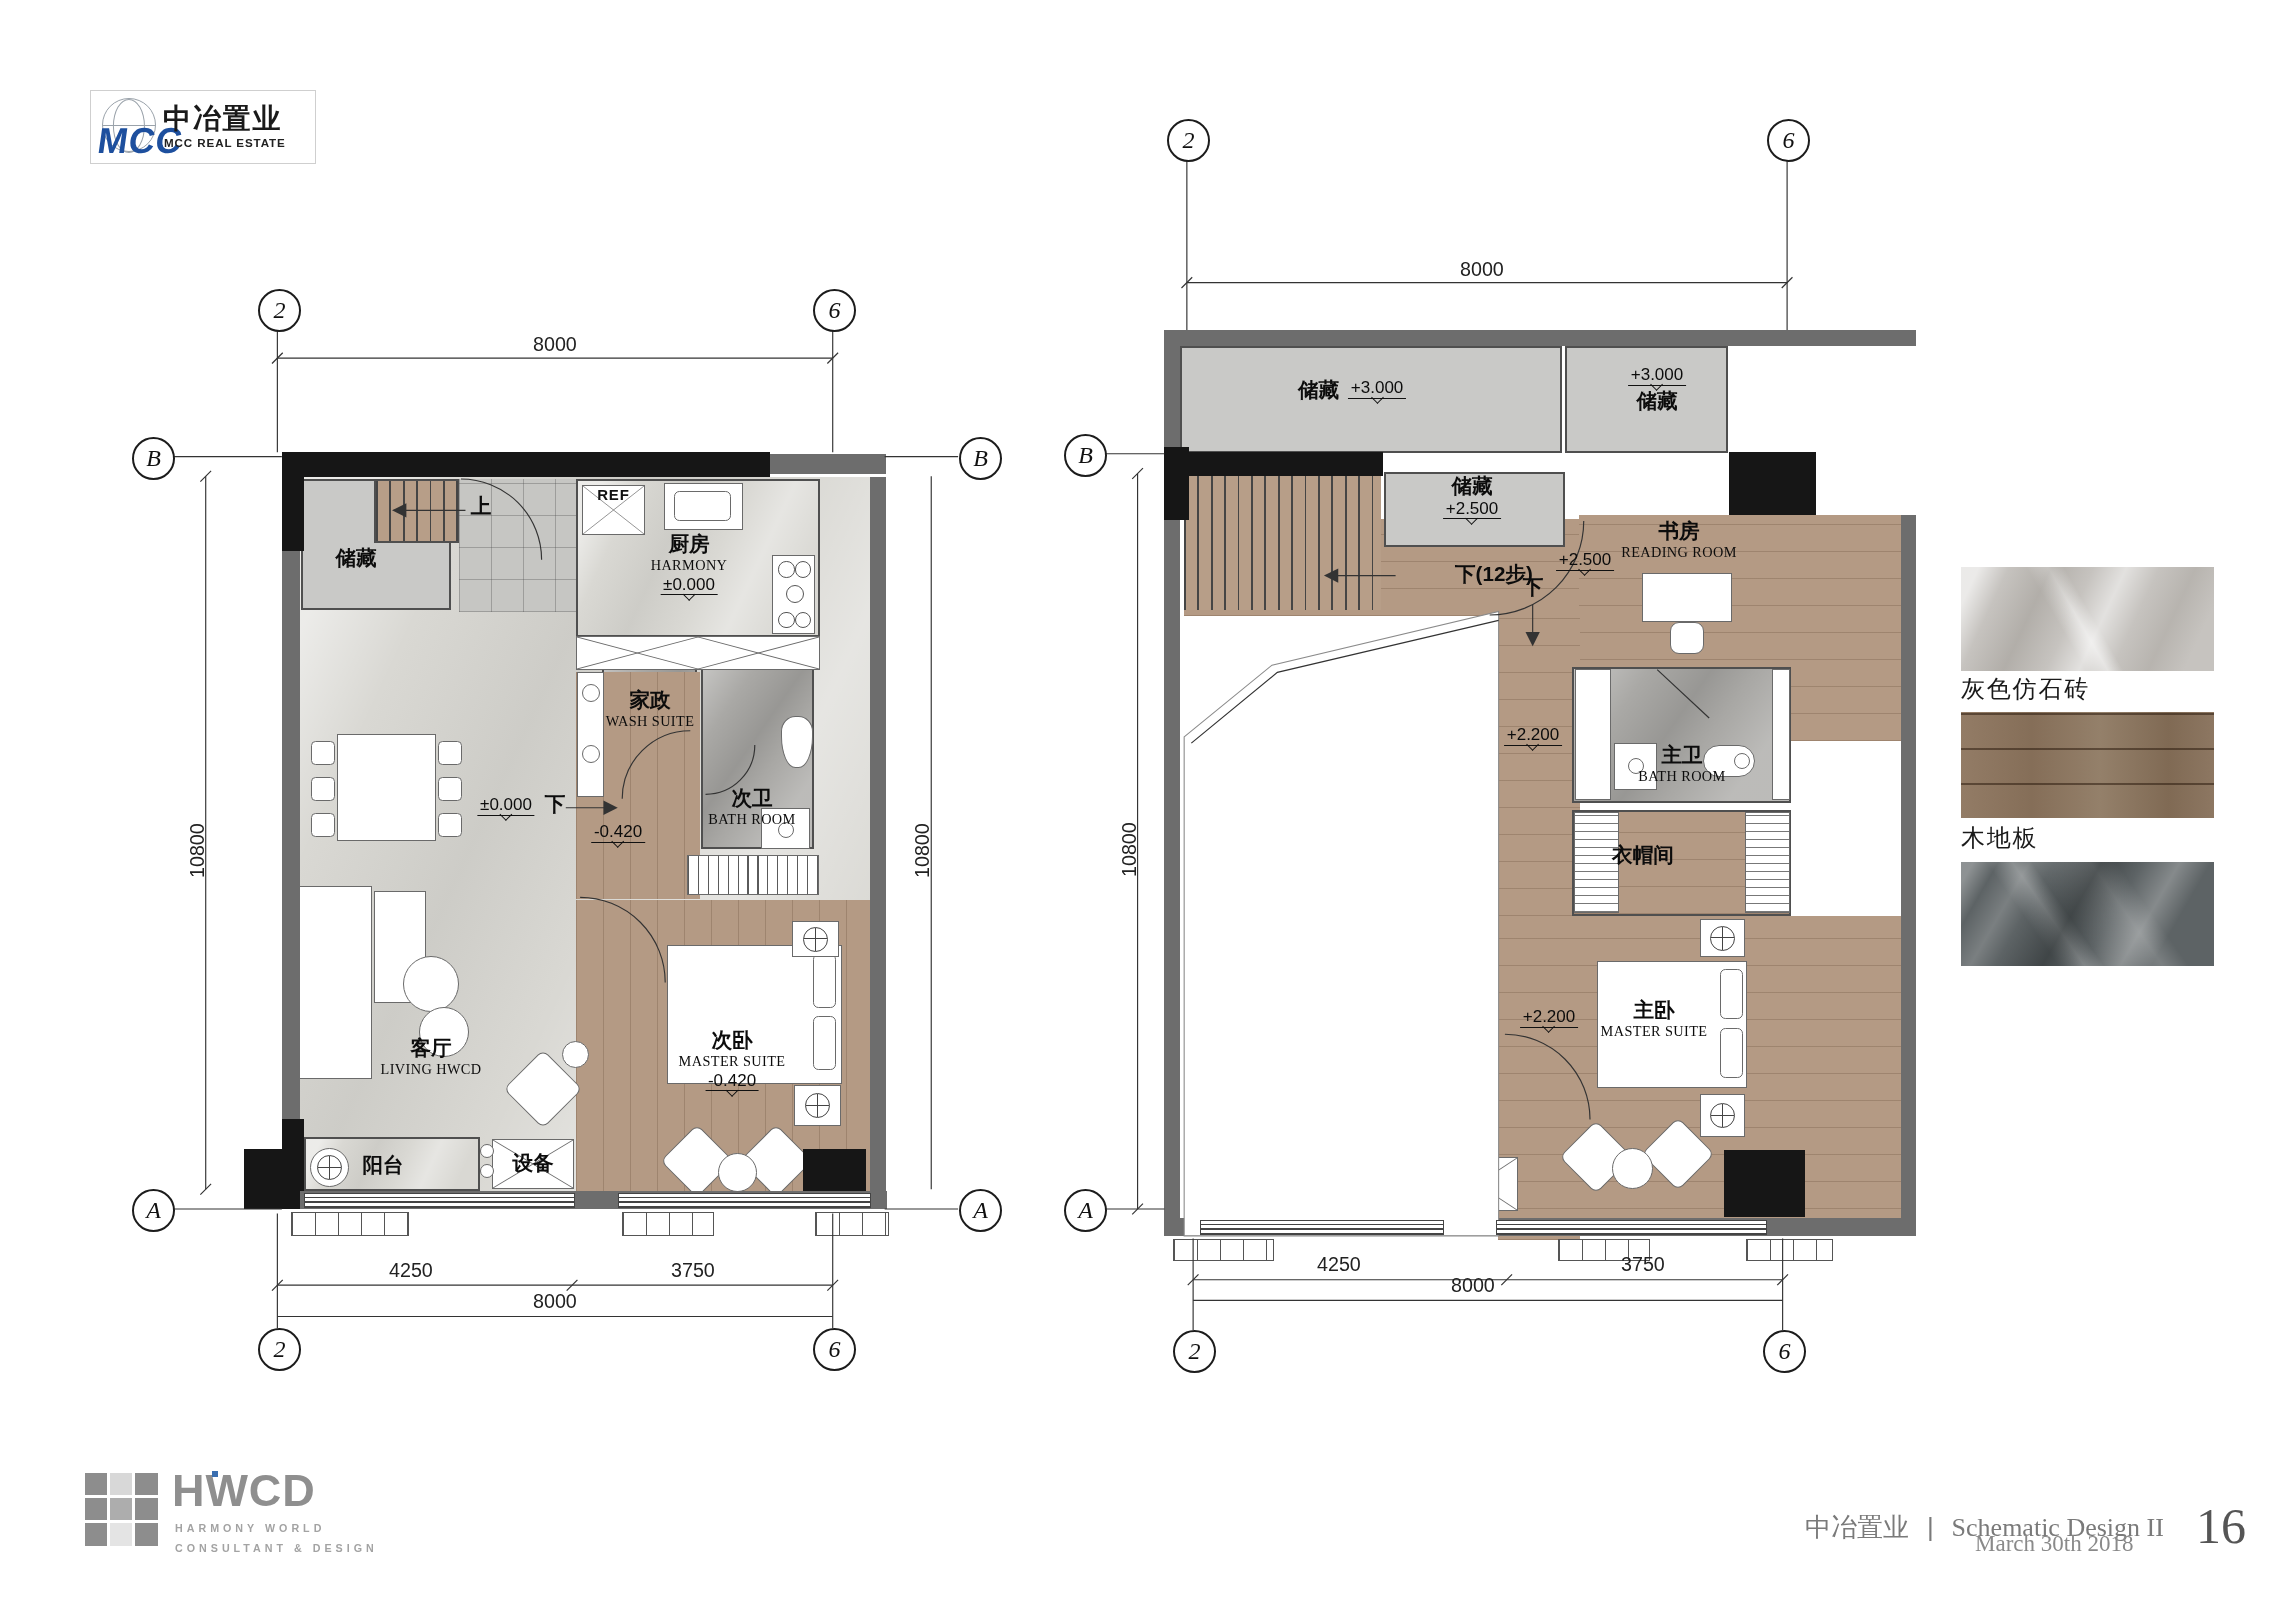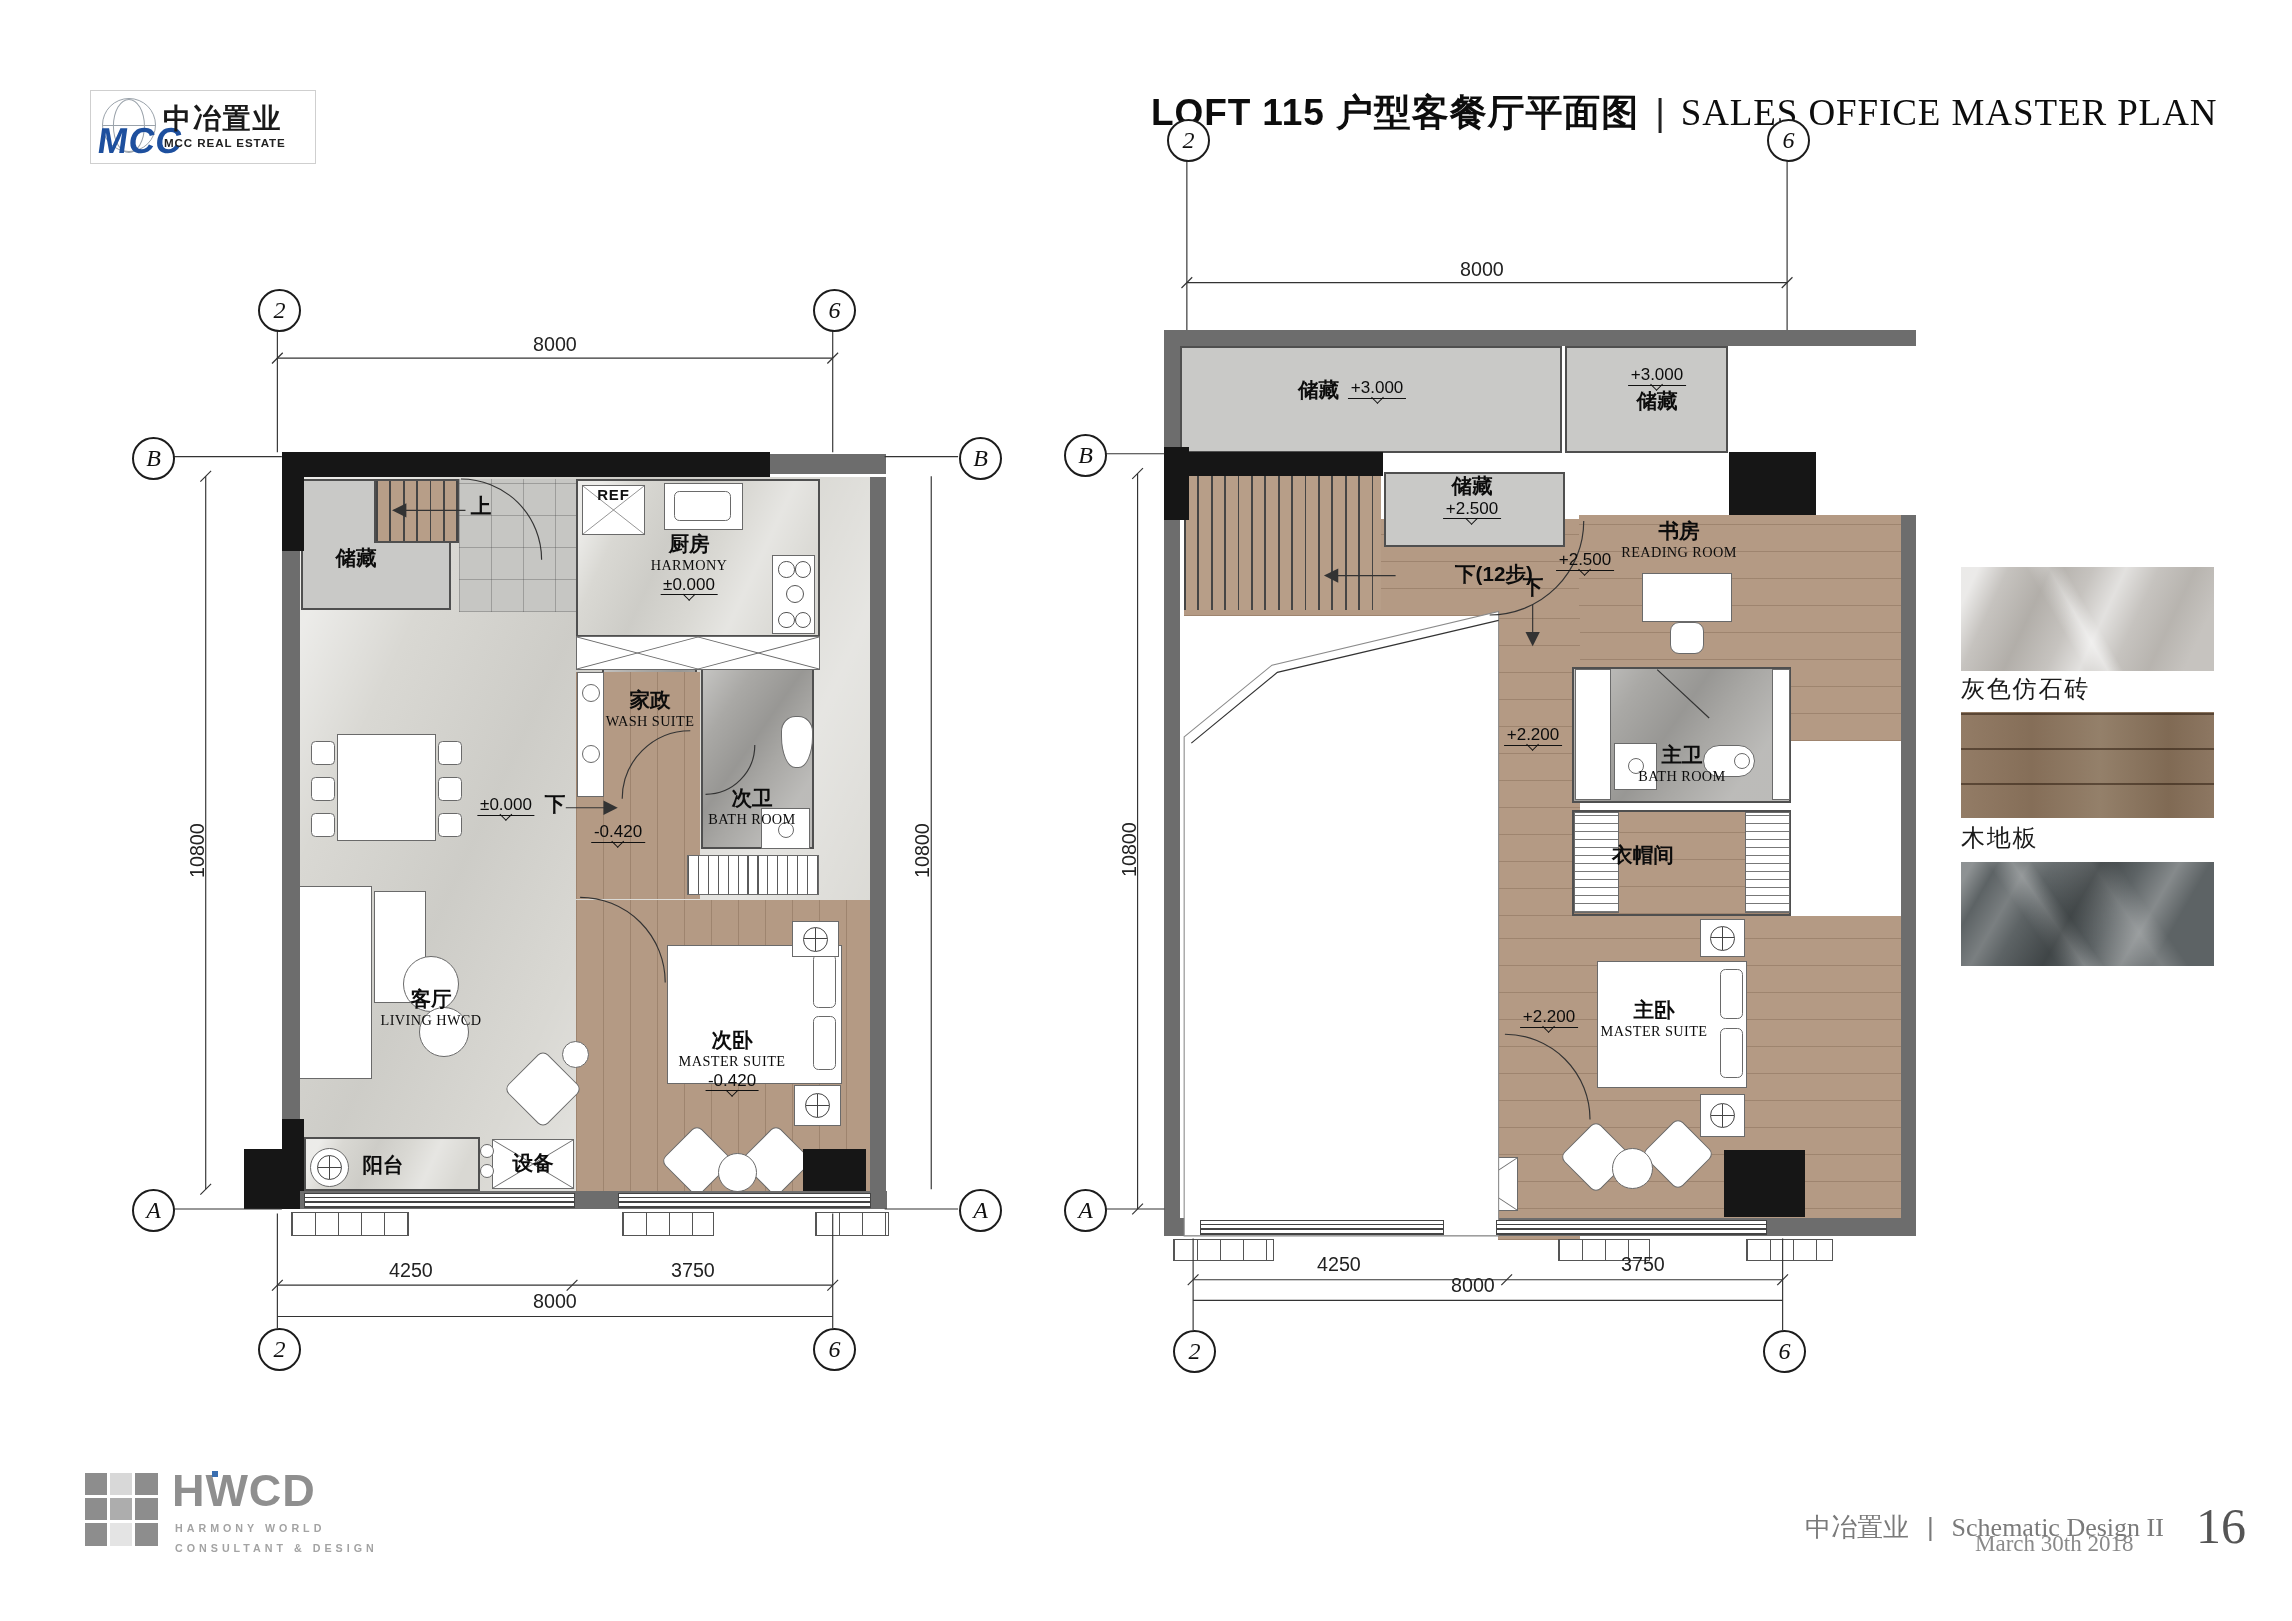--- a/index.html
+++ b/index.html
@@ -90,23 +90,20 @@
   <div id="logo-box">
     <div class="globe">
       <div class="mer"></div>
       <div class="par"></div>
     </div>
     <div class="mcc-word">MCC</div>
     <div class="mcc-cn">中冶置业</div>
     <div class="mcc-en">MCC REAL ESTATE</div>
   </div>
 
-  <div id="page-title">
-    <span class="t-cn">LOFT 115 户型客餐厅平面图</span><span class="t-sep">|</span><span class="t-en">SALES OFFICE MASTER PLAN</span>
-  </div>
 
   <div class="plan" id="plan-left" style="left:134px;top:170px;width:860px;height:1254px">
 
     <svg class="lines" width="860" height="1254" viewBox="0 0 960 1400">
 
       <line x1="160" y1="210" x2="780" y2="210"></line>
         <line x1="154" y1="216" x2="166" y2="204"></line>
         <line x1="774" y1="216" x2="786" y2="204"></line>
       <line x1="160" y1="177" x2="160" y2="315"></line>
         <line x1="780" y1="177" x2="780" y2="315"></line>
@@ -298,21 +295,21 @@
     </div>
     <div class="lbl" style="left:421px;top:622px">
         <div class="cns">下</div>
       </div>
     <div class="lbl" style="left:484px;top:652px">
       <div class="lvl">
           <span class="v">-0.420</span>
           <span class="tri"></span>
         </div>
     </div>
-    <div class="lbl" style="left:297px;top:817px">
+    <div class="lbl" style="left:297px;top:866px">
       <div class="cns">客厅</div>
       <div class="en">LIVING HWCD</div>
     </div>
     <div class="lbl" style="left:372px;top:625px">
       <div class="lvl">
           <span class="v">±0.000</span>
           <span class="tri"></span>
         </div>
     </div>
     <div class="lbl" style="left:598px;top:858px">

